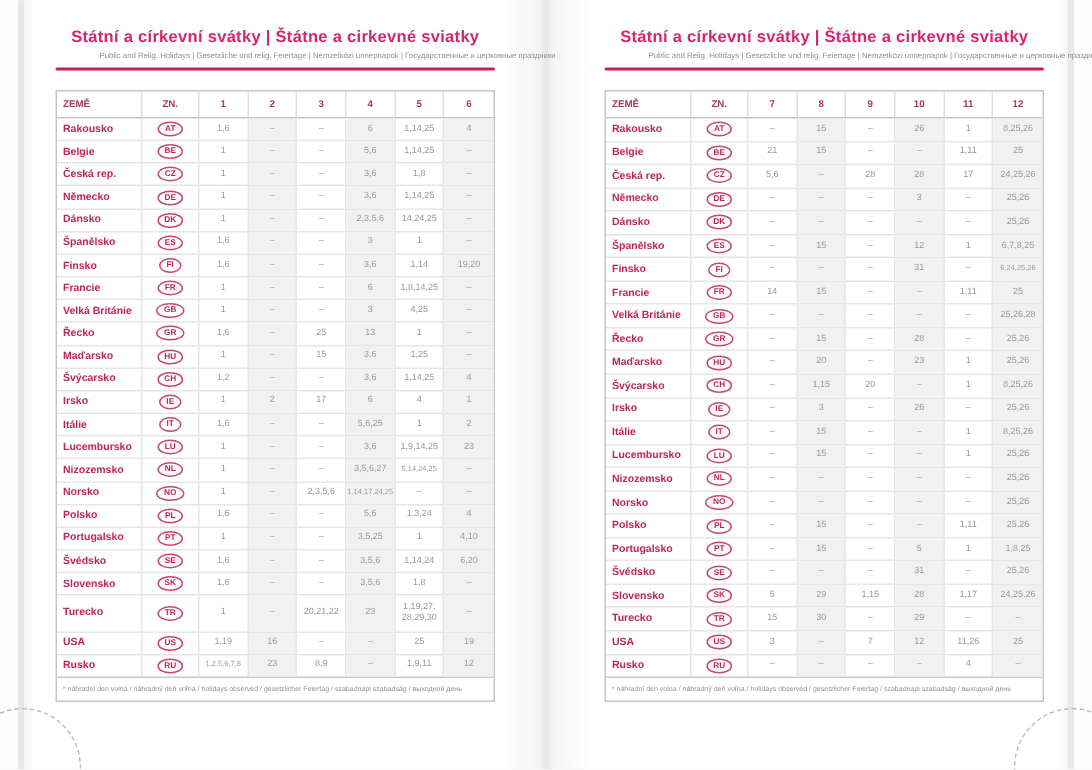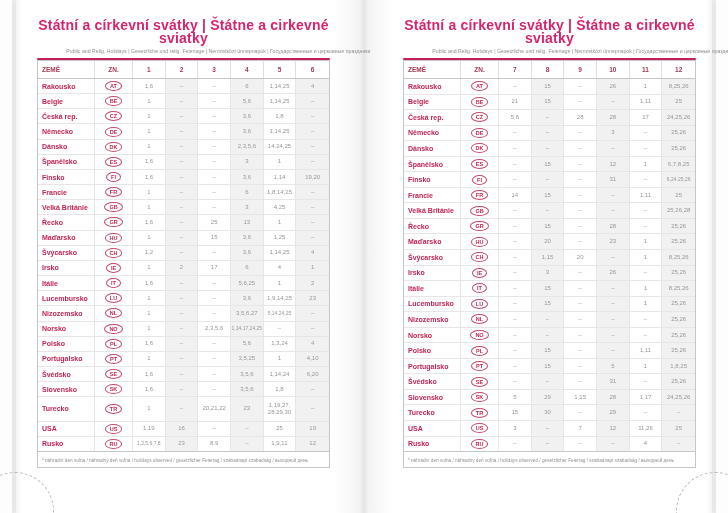--- a/index.html
+++ b/index.html
@@ -10,21 +10,21 @@
   .page-bg.right{left:364px;width:348px;box-shadow:2px 0 4px rgba(0,0,0,0.06);}
   .spine{position:absolute;top:0;bottom:0;left:334px;width:60px;
     background:linear-gradient(90deg,rgba(0,0,0,0) 0%,rgba(0,0,0,0.045) 42%,rgba(0,0,0,0.10) 50%,rgba(0,0,0,0.045) 58%,rgba(0,0,0,0) 100%);}
   .edge{position:absolute;top:0;bottom:0;width:10px;}
   .edge.l{left:12px;background:linear-gradient(90deg,rgba(0,0,0,0.07),rgba(0,0,0,0));}
   .edge.r{right:12px;background:linear-gradient(270deg,rgba(0,0,0,0.07),rgba(0,0,0,0));}
 
   .head{position:absolute;width:293px;text-align:center;}
   .head.left{left:37px;top:19px;}
   .head.right{left:403px;top:19px;}
-  .page-title{font-size:14px;font-weight:700;color:#d6256f;letter-spacing:0.2px;line-height:13px;}
+  .page-title{font-size:11px;font-weight:700;color:#d6256f;letter-spacing:0.2px;line-height:13px;}
   .page-subtitle{margin-top:2px;font-size:6.5px;color:#8f8f8f;white-space:nowrap;transform:scale(0.80);transform-origin:50% 50%;line-height:8px;}
   .title-rule{margin-top:3px;height:2px;background:#c51f5d;border-radius:1px;}
 
   .table-wrap{position:absolute;top:60px;width:293px;border:1px solid #c6c6c6;background:#fff;box-sizing:border-box;}
   .table-wrap.left{left:37px;}
   .table-wrap.right{left:403px;}
   .t-head{display:grid;grid-template-columns:57px 38px repeat(6,1fr);height:18px;border-bottom:1px solid #c6c6c6;box-sizing:border-box;}
   .t-head .t-cell{display:flex;align-items:center;justify-content:center;font-size:6.5px;font-weight:700;color:#a63a52;border-right:1px solid #dedede;box-sizing:border-box;}
   .t-head .t-cell:last-child{border-right:none;}
   .t-head .h-country{justify-content:flex-start;padding-left:4px;}

